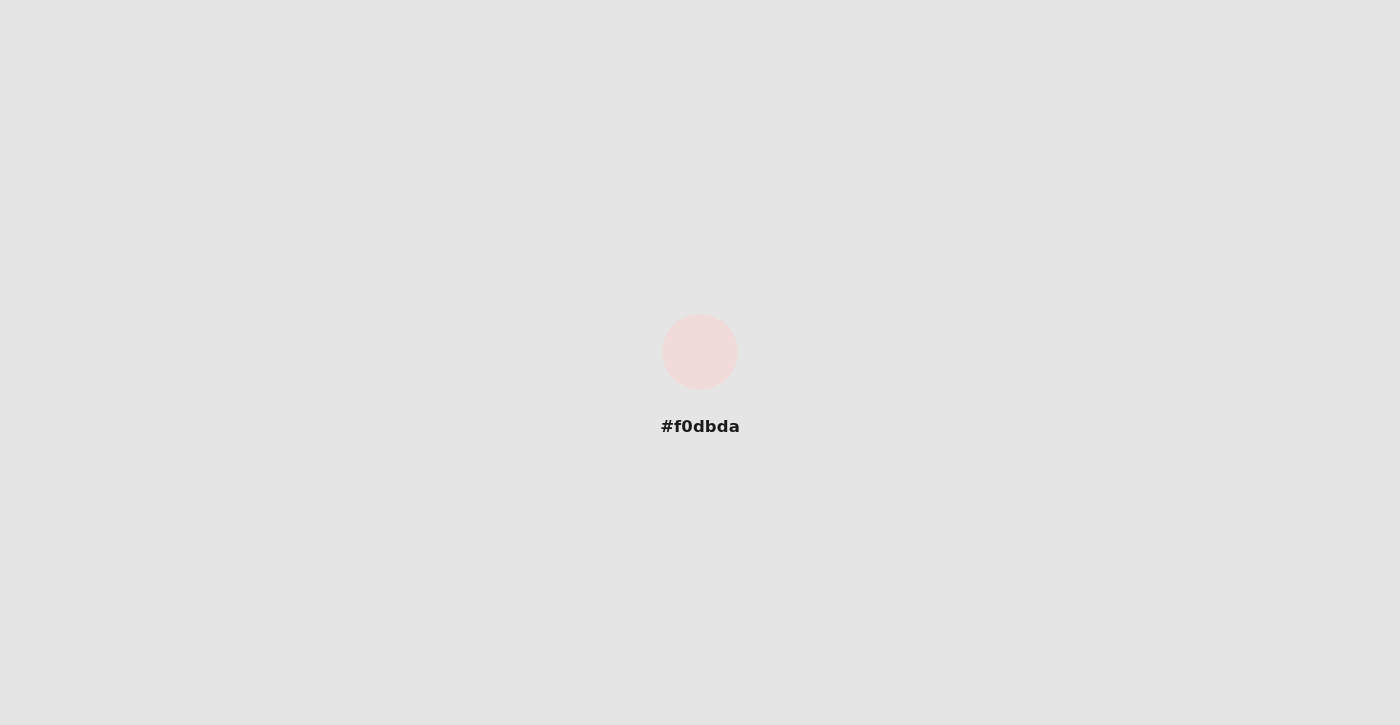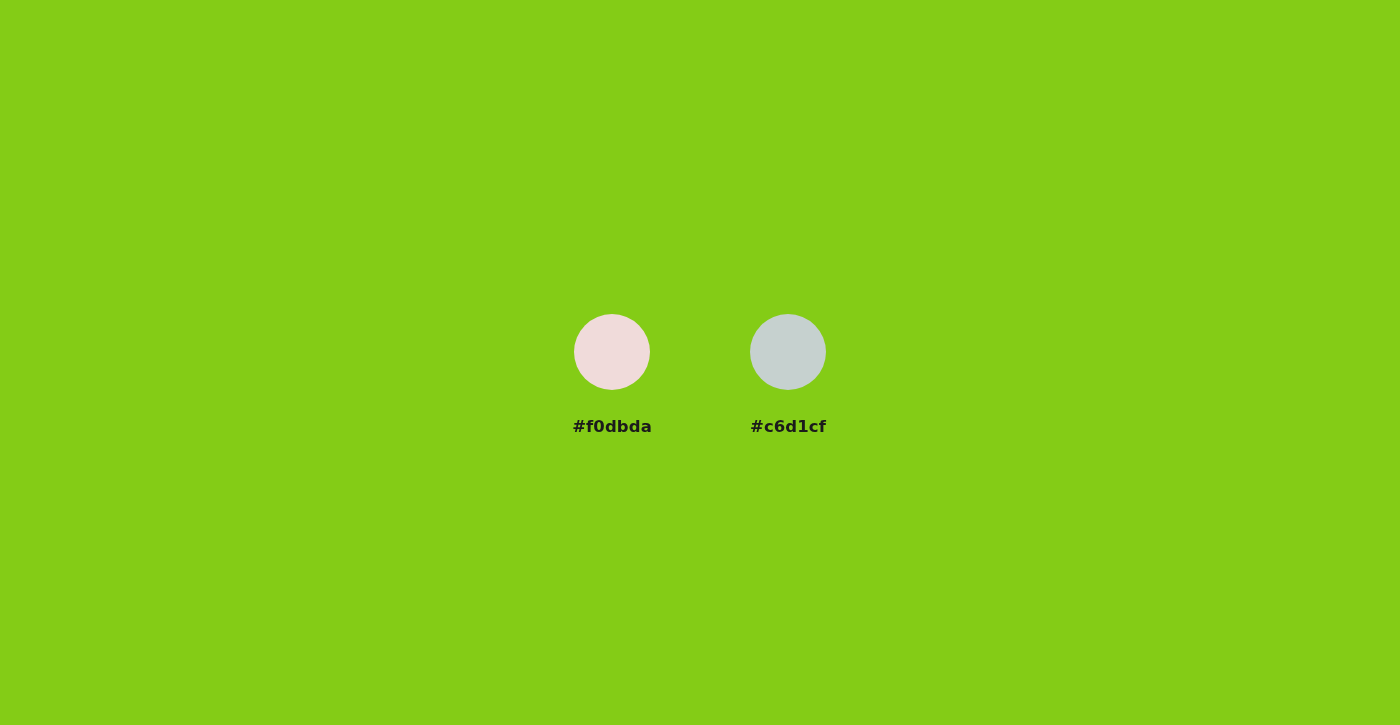--- a/index.html
+++ b/index.html
@@ -14,21 +14,21 @@
     overflow: hidden;
     position: relative;
   }
 
   #palette-board {
     position: absolute;
     left: 0;
     top: 0;
     width: 1400px;
     height: 725px;
-    background: #84cc16;
+    background: #e5e5e5;
   }
 
   #swatch-row {
     position: absolute;
     left: 0;
     top: 314px;
     width: 1400px;
     display: flex;
     justify-content: center;
     align-items: flex-start;
@@ -67,21 +67,17 @@
 <div id="palette-board">
 
   <div id="swatch-row">
 
     <div class="swatch">
       <span class="swatch-dot" style="background-color: rgb(240, 219, 218);"></span>
       <span class="swatch-label" style="color: rgb(27, 27, 27);">#f0dbda</span>
     </div>
 
 
-    <div class="swatch">
-      <span class="swatch-dot" style="background-color: rgb(198, 209, 207);"></span>
-      <span class="swatch-label" style="color: rgb(27, 27, 27);">#c6d1cf</span>
-    </div>
 
 
 
   </div>
 </div>
 
 </body></html>

